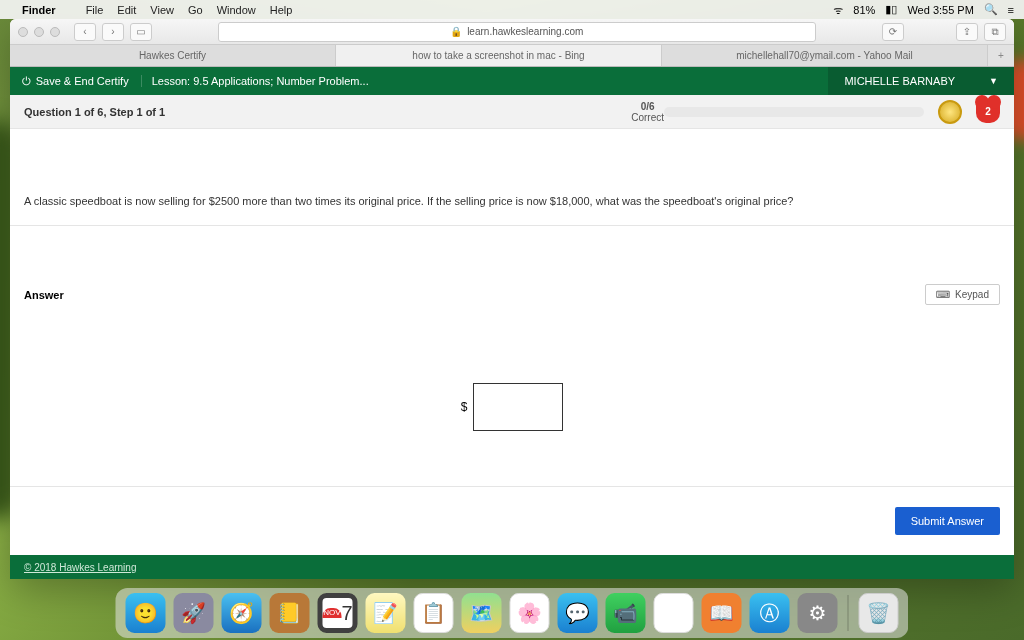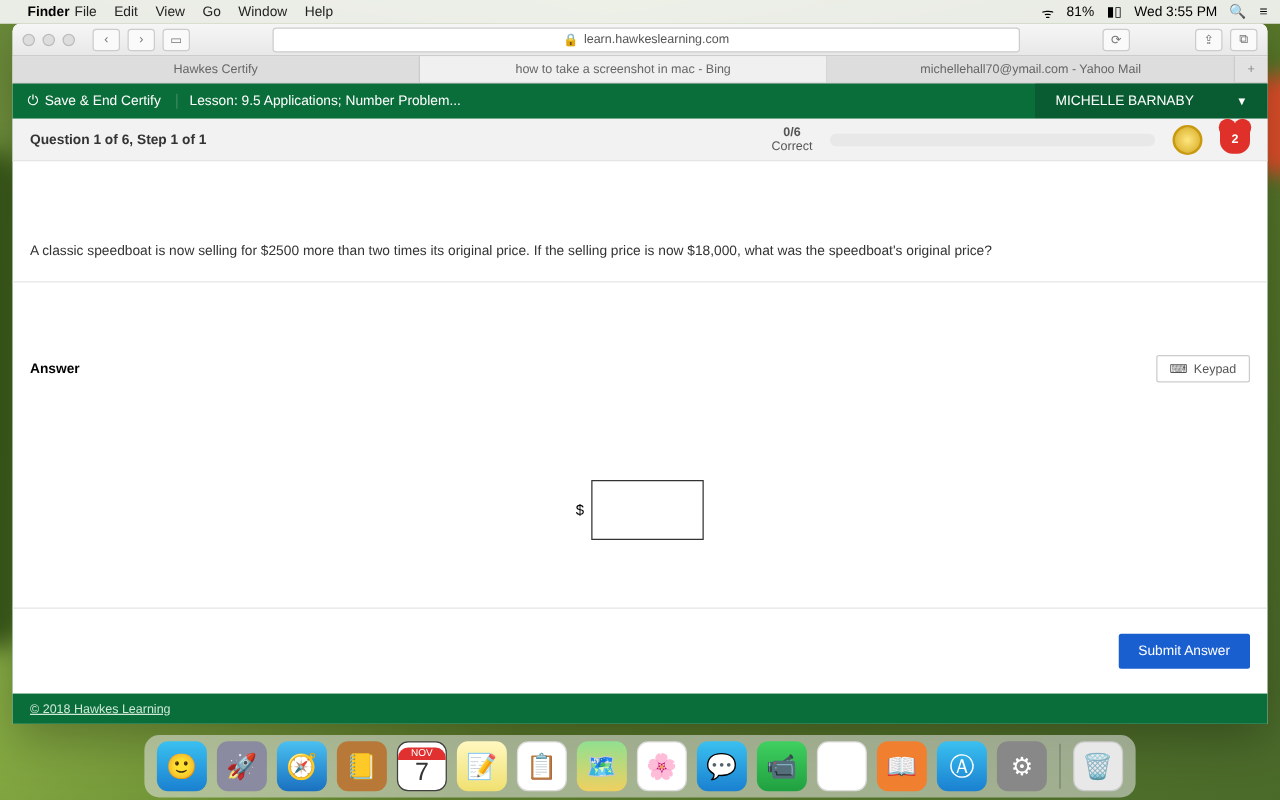--- a/index.html
+++ b/index.html
@@ -4,21 +4,21 @@
 <style>
 * { margin:0; padding:0; box-sizing:border-box; font-family:-apple-system,BlinkMacSystemFont,"Helvetica Neue",sans-serif; }
 body { width:1024px; height:640px; overflow:hidden; background:linear-gradient(135deg,#6a8a3a 0%,#8fb548 30%,#5a7a2a 60%,#4a6a2a 100%); position:relative; }
 .blur-bg { position:absolute; inset:0; }
 .blur-bg::before { content:""; position:absolute; right:-40px; top:60px; width:80px; height:80px; background:#e0502a; border-radius:50%; filter:blur(8px); }
 .blur-bg::after { content:""; position:absolute; left:-30px; top:120px; width:50px; height:400px; background:#3a5a1a; border-radius:30px; filter:blur(10px); }
 
 
 .menubar { height:19px; background:rgba(245,245,245,0.92); display:flex; align-items:center; font-size:11px; padding:0 10px; position:relative; z-index:10; }
 .menubar .apple { font-size:13px; margin-right:12px; }
-.menubar .app { font-weight:bold; margin-right:4px; }
+.menubar .app { font-weight:bold; margin-right:30px; }
 .menubar .mi { margin-right:14px; color:#222; }
 .menubar .right { margin-left:auto; display:flex; align-items:center; gap:10px; }
 .menubar .right span { font-size:11px; }
 
 
 .safari { position:absolute; top:19px; left:10px; right:10px; height:560px; background:#fff; border-radius:6px 6px 0 0; box-shadow:0 10px 40px rgba(0,0,0,0.3); display:flex; flex-direction:column; z-index:5; overflow:hidden;}
 .toolbar { height:26px; background:linear-gradient(#f6f6f6,#e8e8e8); border-bottom:1px solid #ccc; display:flex; align-items:center; padding:0 8px; gap:6px; }
 .traffic { display:flex; gap:6px; margin-right:8px;}
 .traffic span { width:10px; height:10px; border-radius:50%; background:#ddd; border:0.5px solid #bbb;}
 .navbtn { width:22px; height:18px; border:1px solid #ccc; border-radius:3px; background:#fafafa; font-size:10px; display:flex; align-items:center; justify-content:center; color:#777;}
@@ -33,21 +33,21 @@
 .content { flex:1; background:#0a6e3a; display:flex; flex-direction:column; }
 .topgreen { height:28px; background:#0a6e3a; display:flex; align-items:center; color:#fff; font-size:11px; padding:0 0;}
 .topgreen .save { padding:0 12px; display:flex; align-items:center; gap:5px;}
 .topgreen .lesson { padding:0 10px; border-left:1px solid rgba(255,255,255,0.2);}
 .topgreen .user { margin-left:auto; background:#095c31; padding:0 16px; height:100%; display:flex; align-items:center; gap:34px;}
 .topgreen .user .caret { font-size:9px;}
 
 .whitecard { background:#fff; margin:0 0; flex:1; display:flex; flex-direction:column;gap:48px; }
 .qheader { display:flex; align-items:center; border-bottom:1px solid #e5e5e5; background:#f2f2f2; height:34px; padding:0 14px; font-size:11px;}
 .qheader .qt { font-weight:bold; color:#333;}
-.qheader .score { margin-left:auto; text-align:center; font-size:10px; line-height:1.1; color:#555; margin-right:14px;}
+.qheader .score { margin-left:auto; text-align:center; font-size:10px; line-height:1.1; color:#555; }
 .qheader .score b{display:block;}
 .qheader .pbar { width:260px; height:10px; background:#e8e8e8; border-radius:5px; margin-right:14px;}
 .medal { width:24px; height:24px; border-radius:50%; background:radial-gradient(#ffe680,#d4a820); border:2px solid #c99a10; margin-right:14px;}
 .heart { width:24px; height:22px; background:#e0302a; position:relative; border-radius:4px 4px 10px 10px; display:flex; align-items:center; justify-content:center; color:#fff; font-size:10px; font-weight:bold;}
 .heart::before,.heart::after{content:"";position:absolute;width:14px;height:14px;background:#e0302a;border-radius:50%;top:-6px;}
 .heart::before{left:-1px;} .heart::after{right:-1px;}
 
 .qbody { padding:18px 14px; font-size:11px; color:#333; border-bottom:1px solid #e5e5e5;}
 .qbody b { font-weight:normal;}
 
@@ -66,21 +66,21 @@
 .footer { height:24px; background:#0a6e3a; color:#cfe8d8; font-size:10px; display:flex; align-items:center; padding:0 14px;text-decoration:underline;}
 
 
 .dock { position:absolute; bottom:2px; left:50%; transform:translateX(-50%); height:50px; background:rgba(230,230,230,0.55); border-radius:12px; padding:4px 10px; display:flex; align-items:center; gap:8px; z-index:20; backdrop-filter:blur(6px);}
 .dock .app { width:40px; height:40px; border-radius:9px; display:flex; align-items:center; justify-content:center; font-size:20px; color:#fff;}
 .dock .sep { width:1px; height:36px; background:rgba(0,0,0,0.25); margin:0 2px;}
 .a-finder{background:linear-gradient(#3ac0f0,#1a80d0);}
 .a-launch{background:#8a8aa0;}
 .a-safari{background:linear-gradient(#4ac0f0,#1a70c0);}
 .a-contacts{background:#b87838;}
-.a-cal{background:#fff;color:#e03030;border:1px solid #404040;font-size:9px;flex-direction:column;line-height:1;}
+.a-cal{background:#fff;color:#e03030;border:5px solid #404040;font-size:9px;line-height:1;}
 .a-cal .m{background:#e03030;color:#fff;width:100%;text-align:center;border-radius:8px 8px 0 0;font-size:8px;padding:1px 0;}
 .a-cal .d{font-size:20px;color:#333;}
 .a-notes{background:linear-gradient(#fff8c0,#f0e070);}
 .a-rem{background:#fff;border:1px solid #ddd;}
 .a-maps{background:linear-gradient(#90e090,#f0d060);}
 .a-photos{background:#fff;border:1px solid #ddd;}
 .a-msg{background:linear-gradient(#3ac0f0,#1a80d0);}
 .a-ft{background:linear-gradient(#40d060,#20a040);}
 .a-itunes{background:#fff;border:1px solid #ddd;color:#e040a0;}
 .a-ibooks{background:#f08030;}

